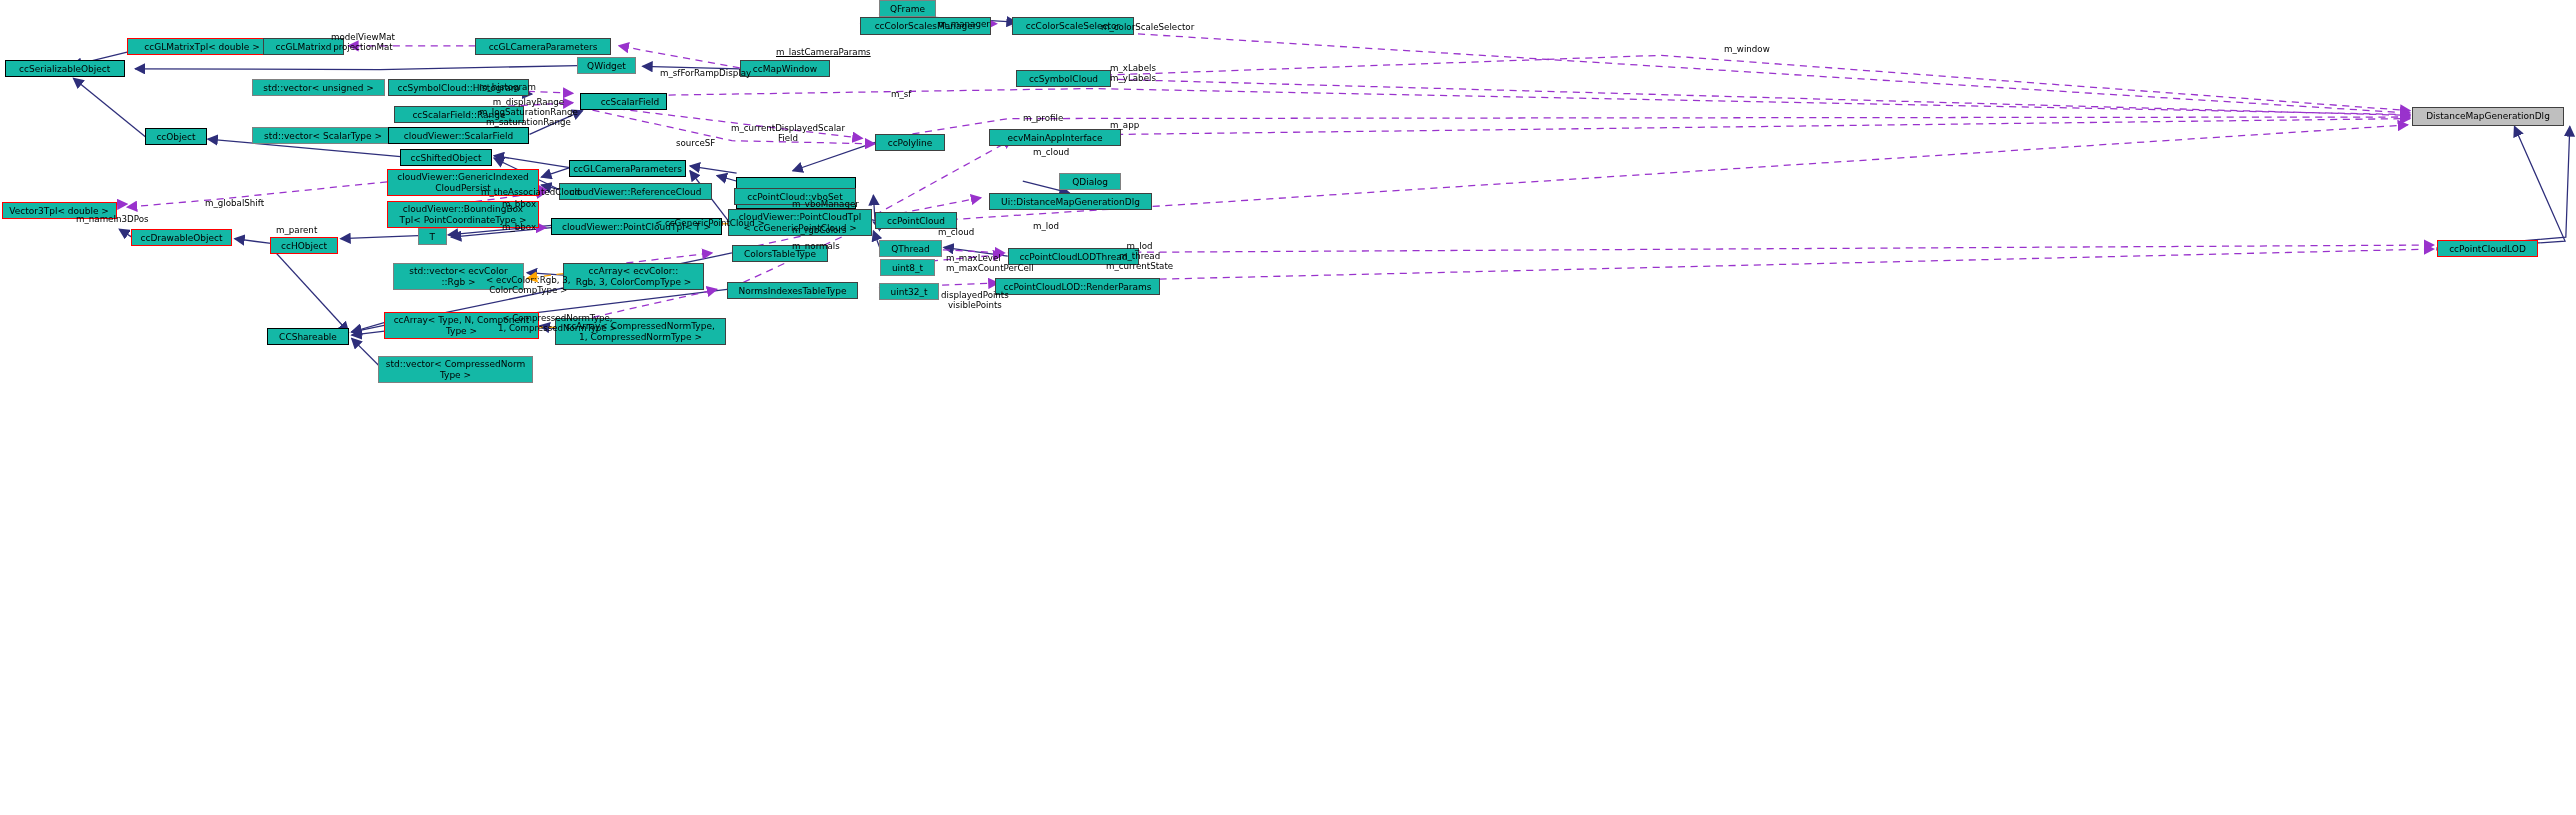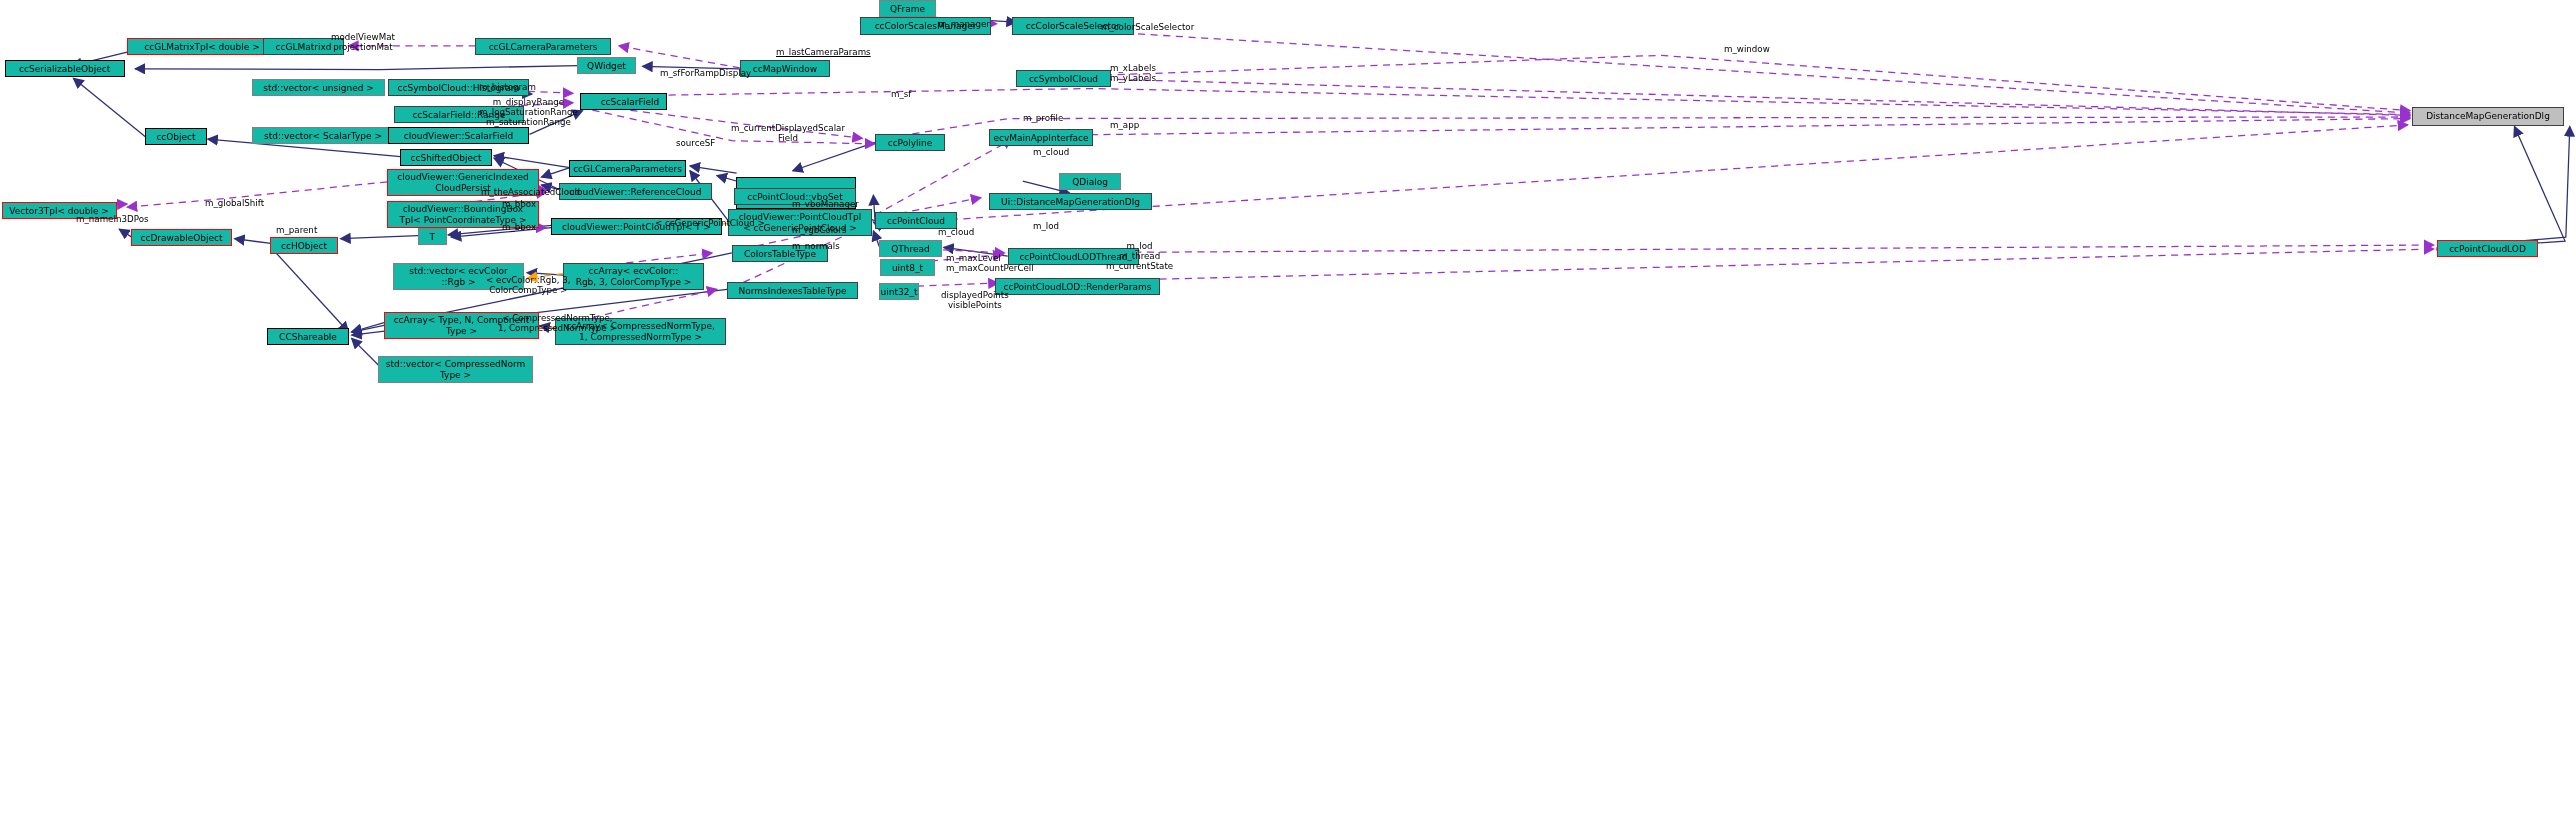--- a/index.html
+++ b/index.html
@@ -161,21 +161,21 @@
     <div class="node b-bold" style="left: 1012px; top: 17.4px; width: 122px; height: 17.4px;">ccColorScaleSelector</div>
     <div class="node b-thin" style="left: 252px; top: 79px; width: 133px; height: 17.4px;">std::vector&lt; unsigned &gt;</div>
     <div class="node b-bold" style="left: 388px; top: 79px; width: 141px; height: 17.4px;">ccSymbolCloud::Histogram</div>
     <div class="node b-normal" style="left: 580px; top: 93px; width: 87px; height: 17.4px; padding-left: 16px;">ccScalarField</div>
     <div class="node b-bold" style="left: 394px; top: 106px; width: 130px; height: 17.4px;">ccScalarField::Range</div>
     <div class="node b-thin" style="left: 252px; top: 127px; width: 142px; height: 17.4px;">std::vector&lt; ScalarType &gt;</div>
     <div class="node b-normal" style="left: 388px; top: 127px; width: 141px; height: 17.4px;">cloudViewer::ScalarField</div>
     <div class="node b-bold" style="left: 1016px; top: 70px; width: 95px; height: 17.4px;">ccSymbolCloud</div>
     <div class="node b-normal" style="left: 145px; top: 128px; width: 62px; height: 17.4px;">ccObject</div>
     <div class="node b-bold" style="left: 875px; top: 134px; width: 70px; height: 17.4px;">ccPolyline</div>
-    <div class="node b-bold" style="left: 989px; top: 129px; width: 104px; height: 17.4px;">ecvMainAppInterface</div>
+    <div class="node b-bold" style="left: 989px; top: 129px; width: 132px; height: 17.4px;">ecvMainAppInterface</div>
     <div class="node b-normal" style="left: 400px; top: 149px; width: 92px; height: 17.4px;">ccShiftedObject</div>
     <div class="node b-normal" style="left: 569px; top: 160px; width: 117px; height: 17.4px;">ccGLCameraParameters</div>
     <div class="node b-normal" style="left: 736px; top: 177px; width: 120px; height: 32px;">cloudViewer::Polyline</div>
     <div class="node b-thin" style="left: 1023px; top: 173px; width: 62px; height: 17.4px; margin-left: 36px;">QDialog</div>
     <div class="node b-red" style="left: 387px; top: 169px; width: 152px; height: 27px;">cloudViewer::GenericIndexed
 CloudPersist</div>
     <div class="node b-bold" style="left: 559px; top: 183px; width: 153px; height: 17.4px;">cloudViewer::ReferenceCloud</div>
     <div class="node b-bold" style="left: 734px; top: 188px; width: 122px; height: 17.4px;">ccPointCloud::vboSet</div>
     <div class="node b-bold" style="left: 989px; top: 193px; width: 163px; height: 17.4px;">Ui::DistanceMapGenerationDlg</div>
     <div class="node b-red" style="left: 387px; top: 201px; width: 152px; height: 27px;">cloudViewer::BoundingBox
@@ -187,21 +187,21 @@
     <div class="node b-thin" style="left: 418px; top: 228px; width: 28.5px; height: 17.4px;">T</div>
     <div class="node b-normal" style="left: 551px; top: 218px; width: 171px; height: 17.4px;">cloudViewer::PointCloudTpl&lt; T &gt;</div>
     <div class="node b-bold" style="left: 728px; top: 209px; width: 144px; height: 27px;">cloudViewer::PointCloudTpl
 &lt; ccGenericPointCloud &gt;</div>
     <div class="node b-target" style="left: 2412px; top: 107px; width: 152px; height: 19px;">DistanceMapGenerationDlg</div>
     <div class="node b-red" style="left: 2437px; top: 240px; width: 101px; height: 17.4px;">ccPointCloudLOD</div>
     <div class="node b-thin" style="left: 879px; top: 240px; width: 63px; height: 17.4px;">QThread</div>
     <div class="node b-bold" style="left: 1008px; top: 248px; width: 131px; height: 17.4px;">ccPointCloudLODThread</div>
     <div class="node b-bold" style="left: 995px; top: 278px; width: 165px; height: 17.4px;">ccPointCloudLOD::RenderParams</div>
     <div class="node b-thin" style="left: 880px; top: 259px; width: 55px; height: 17.4px;">uint8_t</div>
-    <div class="node b-thin" style="left: 879px; top: 283px; width: 40px; height: 17.4px;">uint32_t</div>
+    <div class="node b-thin" style="left: 879px; top: 283px; width: 60px; height: 17.4px;">uint32_t</div>
     <div class="node b-bold" style="left: 732px; top: 245px; width: 96px; height: 17.4px;">ColorsTableType</div>
     <div class="node b-bold" style="left: 727px; top: 282px; width: 131px; height: 17.4px;">NormsIndexesTableType</div>
     <div class="node b-thin" style="left: 393px; top: 263px; width: 131px; height: 27px;">std::vector&lt; ecvColor
 ::Rgb &gt;</div>
     <div class="node b-bold" style="left: 563px; top: 263px; width: 141px; height: 27px;">ccArray&lt; ecvColor::
 Rgb, 3, ColorCompType &gt;</div>
     <div class="node b-red" style="left: 384px; top: 312px; width: 155px; height: 27px;">ccArray&lt; Type, N, Component
 Type &gt;</div>
     <div class="node b-bold" style="left: 555px; top: 318px; width: 171px; height: 27px;">ccArray&lt; CompressedNormType,
 1, CompressedNormType &gt;</div>

